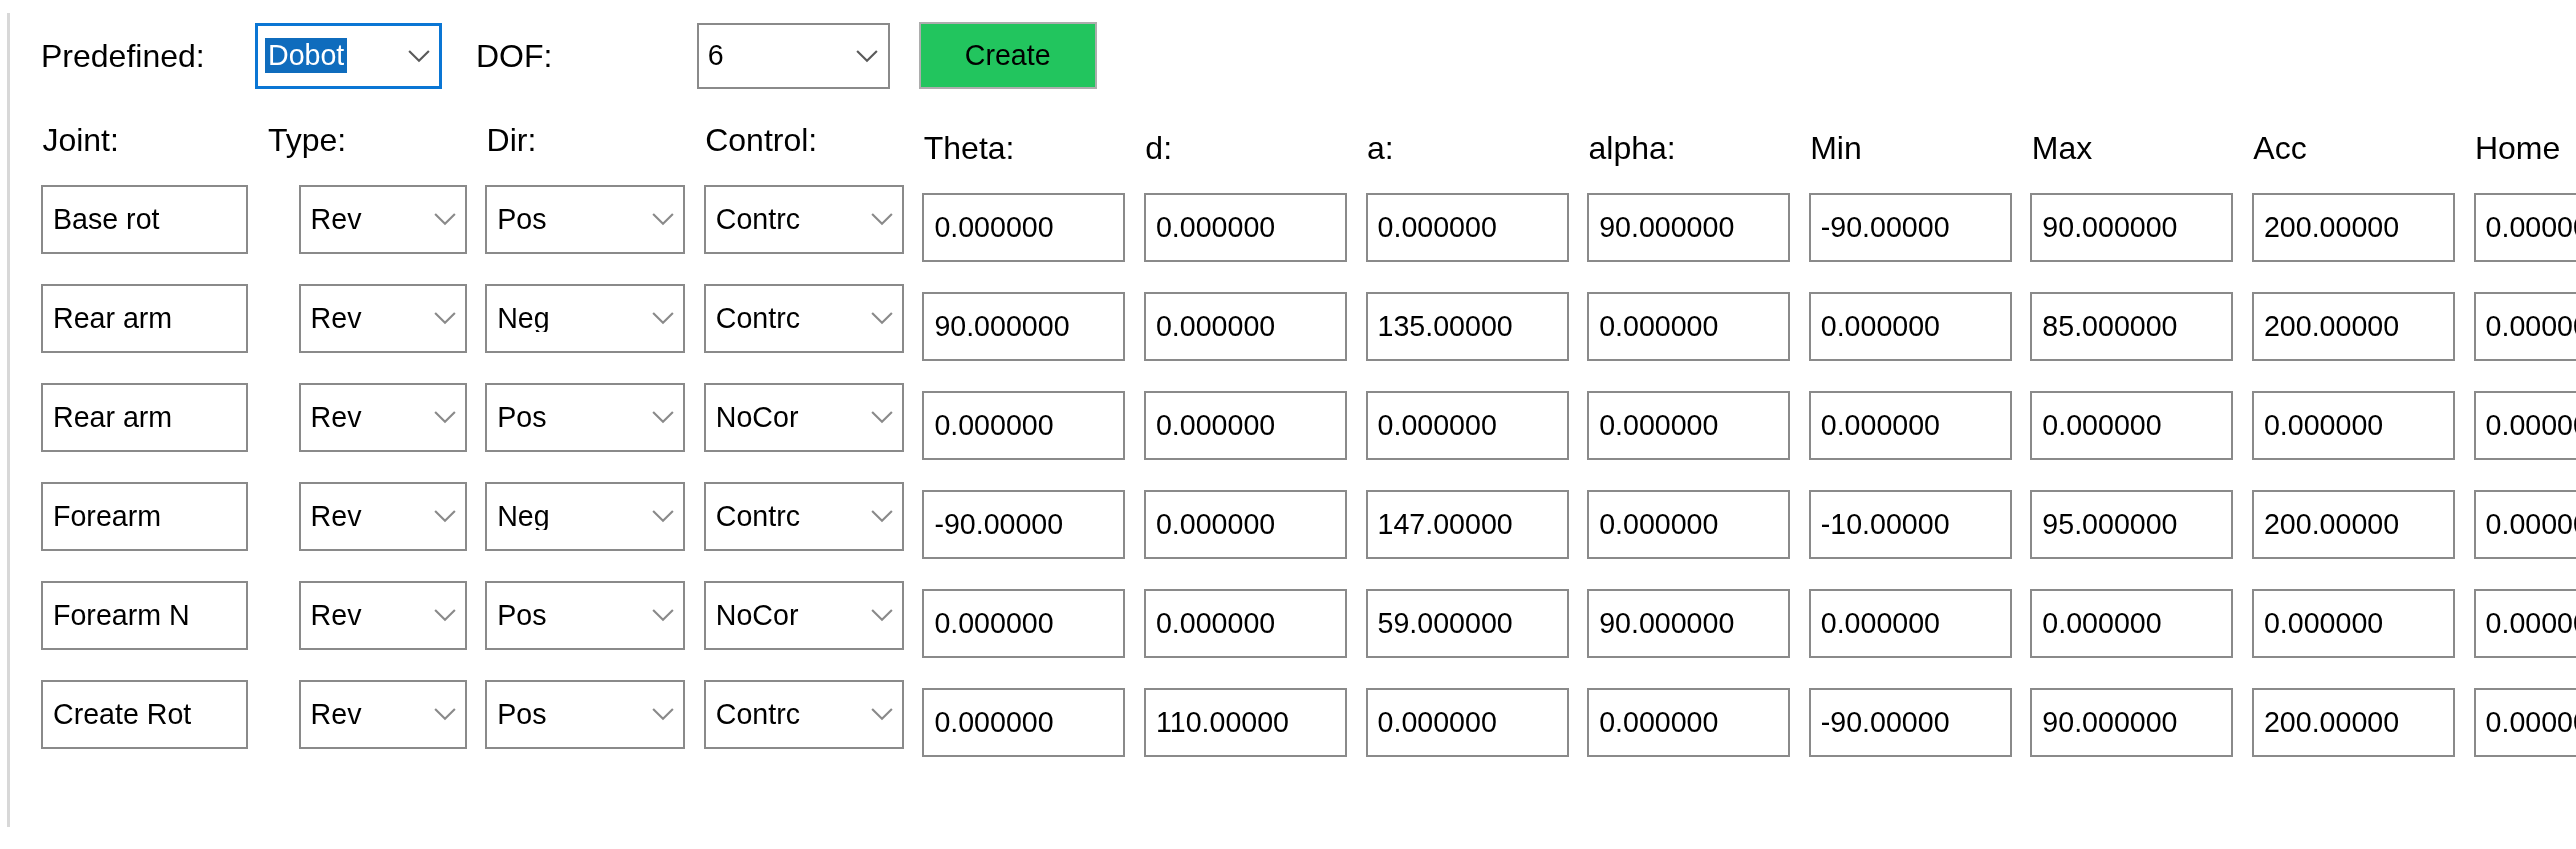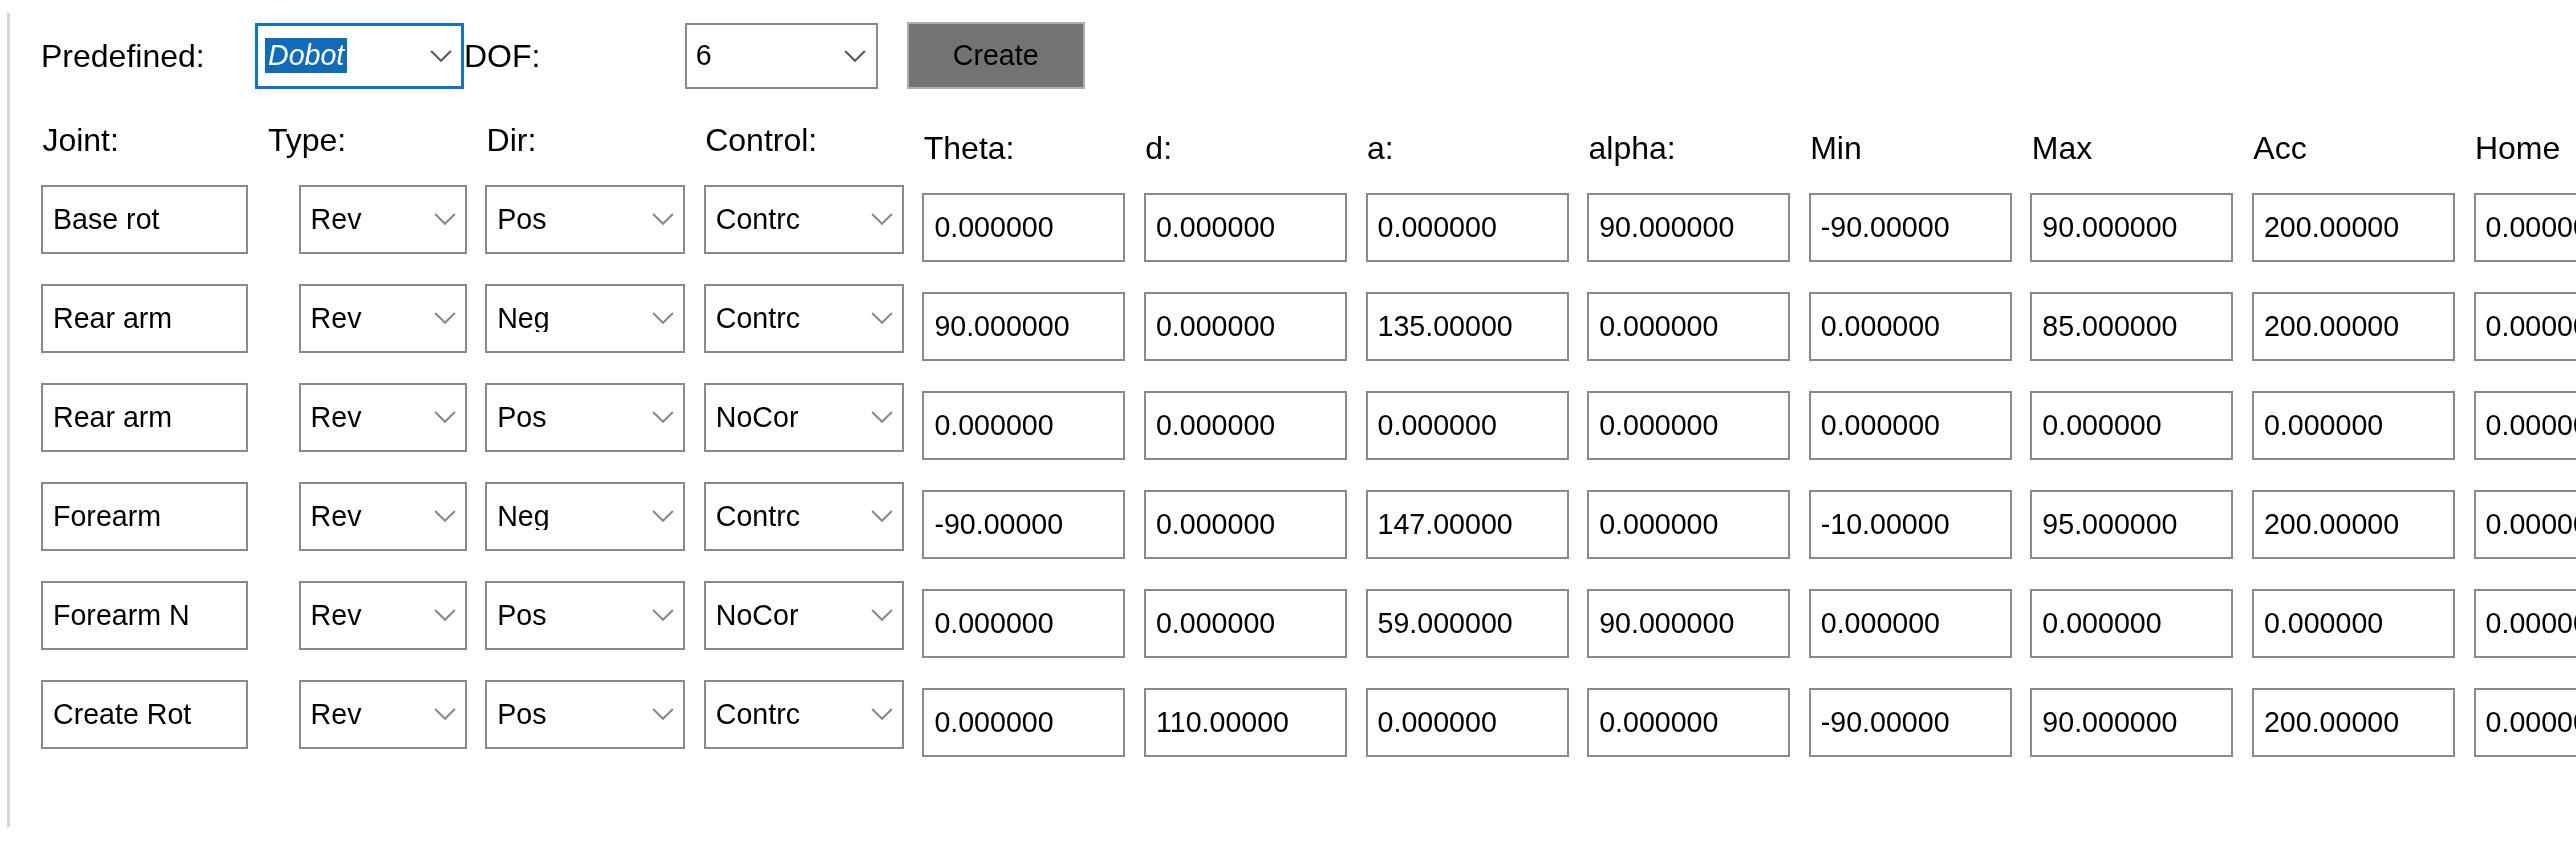--- a/index.html
+++ b/index.html
@@ -39,21 +39,21 @@
     align-items: center;
     height: 74px;
   }
   .tb-label {
     font-size: 32px;
     line-height: 1;
     color: #000;
     white-space: nowrap;
   }
   .lbl-predefined { width: 214px; }
-  .lbl-dof { width: 214px; }
+  .lbl-dof { width: 214px; margin-left: 34px; }
 
   .combo {
     box-sizing: border-box;
     background: #ffffff;
     border: 2.1px solid #8a8a8a;
     display: flex;
     align-items: center;
     justify-content: space-between;
     padding: 0 7.1px 0 8.6px;
     height: 66px;
@@ -77,29 +77,29 @@
   .combo-arrow {
     width: 28.6px;
     height: 28.6px;
     flex: 0 0 auto;
     display: flex;
     align-items: center;
     justify-content: center;
   }
   .combo-arrow svg { display: block; }
 
-  .combo-predefined { width: 209px; font-style: italic; }
+  .combo-predefined { width: 187px; }
   .combo-dof { width: 193px; margin-left: 7.1px; }
 
   .btn-create {
     box-sizing: border-box;
     margin-left: 28.6px;
     width: 178px;
     height: 67px;
-    background: #737373;
+    background: #22c55e;
     border: 2.1px solid #adadad;
     font-size: 28.6px;
     line-height: 1;
     display: flex;
     align-items: center;
     justify-content: center;
     color: #000;
   }
 
   

